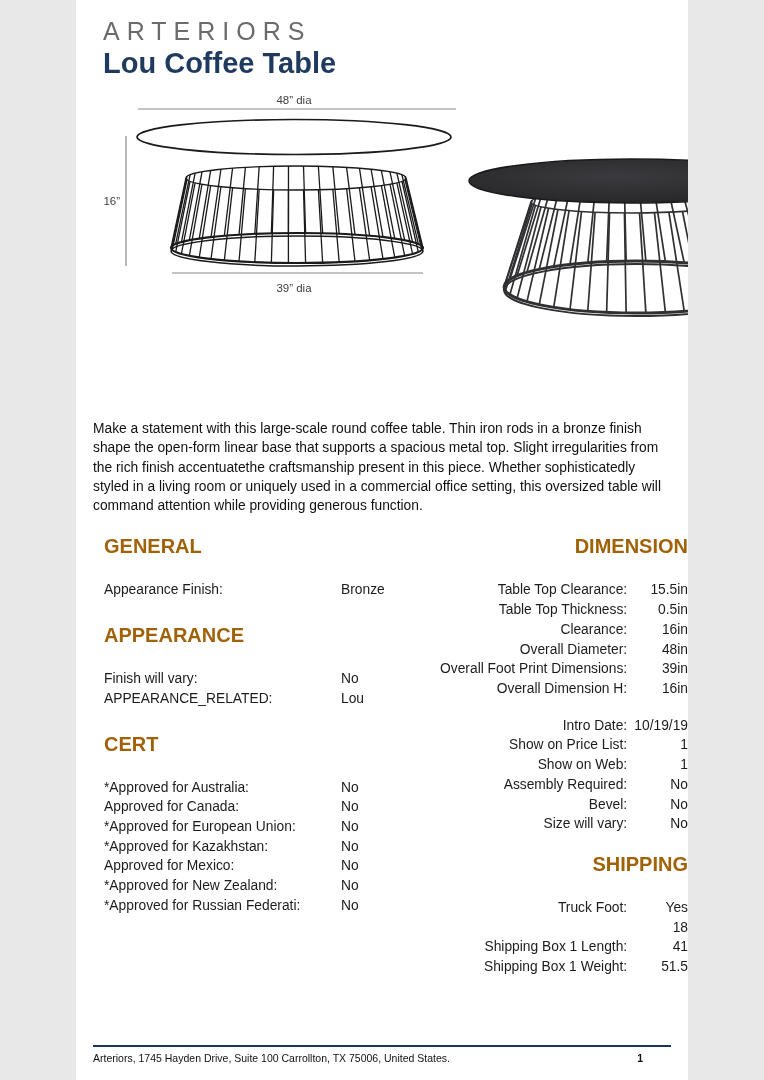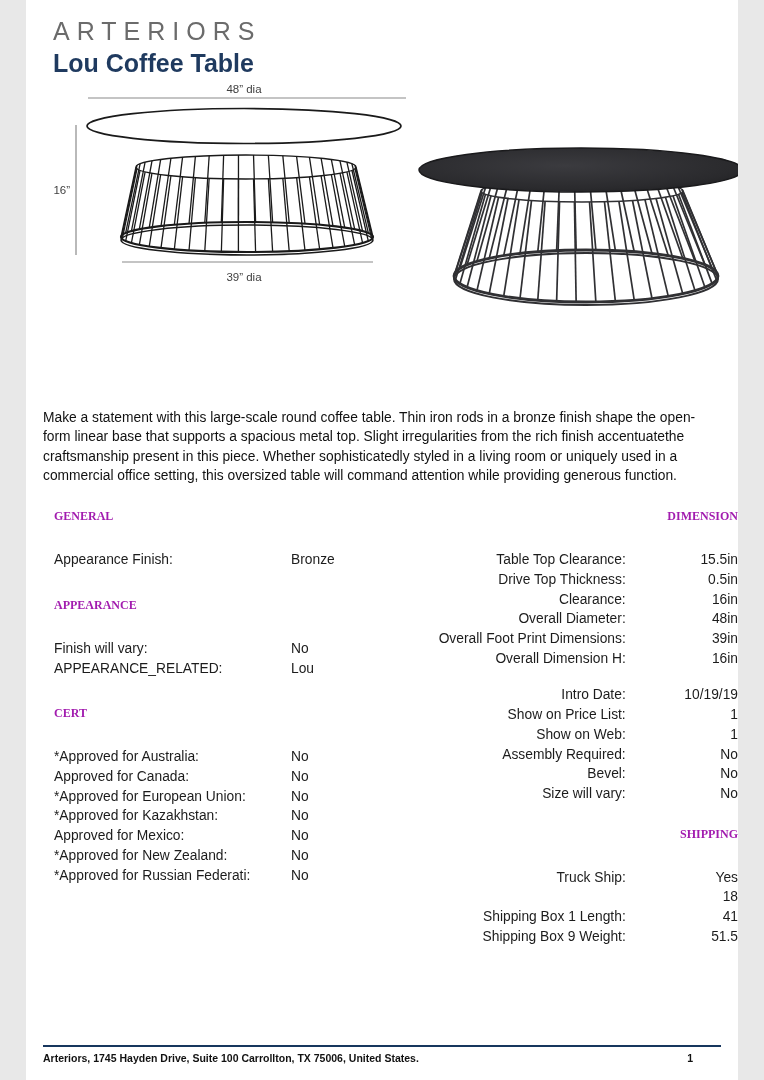--- a/index.html
+++ b/index.html
@@ -1,63 +1,62 @@
 <!DOCTYPE html>
 <html style="--brand-gray: #6b6b6b; --title-navy: #1f3a5f; --footer-navy: #17365d;"><head>
 <meta charset="utf-8">
 <style>
   * { margin:0; padding:0; box-sizing:border-box; }
   html,body { background:#e8e8e8; }
   body { font-family:"Liberation Sans", sans-serif; }
   .page {
-    position:relative; width:712px; height:1080px; margin:0 auto;
+    position:relative; width:612px; height:1080px; margin:0 auto;
     background:#ffffff; overflow:hidden; color:#1a1a1a;
   }
   
   .header { padding:16px 0 0 27px; }
   .brand {
     font-size:25px; letter-spacing:7px; font-weight:400;
     color:var(--brand-gray,#6b6b6b); line-height:30px;
   }
   .title {
-    font-size:25px; font-weight:700; color:var(--title-navy,#1f3a5f);
+    font-size:29px; font-weight:700; color:var(--title-navy,#1f3a5f);
     line-height:29px; margin-top:3px;
   }
   .sku {
     font-size:15px; font-weight:700; color:var(--title-navy,#1f3a5f);
     line-height:18px;
   }
   
-  .images { position:relative; height:315px; margin-top:7px; }
+  .images { position:relative; height:315px; margin-top:18px; }
   .svg-drawing { position:absolute; left:10px; top:0; }
   .svg-photo   { position:absolute; left:380px; top:40px; }
   .dim-label { font-family:"Liberation Sans", sans-serif; font-size:11.5px; fill:#3f3f3f; }
   
   .description {
     margin:8px 17px 16px 17px; font-size:13.8px; line-height:19.3px; color:#111;
   }
   
   .specs { display:flex; margin-top:18px; }
   .col-left  { width:365px; padding-left:28px; }
   .col-right { width:362px; padding-left:5px;text-align:right; }
   .sec-heading {
-    font-size:12px; font-weight:700; color:#a21caf; line-height:27px;
+    font-size:20px; font-weight:700; color:#a16207; line-height:27px;
     margin-bottom:20px;
-    font-family:Liberation Serif, serif;
   }
   .col-left  .spec-section + .spec-section { margin-top:22px; }
   .col-right .spec-section + .spec-section { margin-top:17px; }
   .spec-row { display:flex; line-height:19.7px; font-size:13.8px; color:#1c1c1c; }
   .spec-label { width:237px; flex:none; }
   .spec-value { flex:1; }
   
   .footer { position:absolute; left:17px; right:17px; bottom:16px; }
   .footer-line { height:2px; background:var(--footer-navy,#17365d); }
   .footer-row { display:flex; justify-content:space-between; margin-top:5px; }
-  .footer-address { font-size:10.5px; font-weight:700; color:#111; }
+  .footer-address { font-size:10.5px; font-weight:400; color:#111; }
   .footer-page { font-size:10.5px; font-weight:700; color:#111; padding-right:28px; }
 </style>
 </head>
 <body>
 
 <div class="page">
 
   <div class="header">
     <div class="brand">ARTERIORS</div>
     <div class="title">Lou Coffee Table</div>
@@ -249,21 +248,21 @@
 </div>
     <div class="col-right" id="col-right">
   <div class="spec-section">
     <div class="sec-heading">DIMENSION</div>
     <div class="sec-rows">
             <div class="spec-row">
               <span class="spec-label">Table Top Clearance:</span>
               <span class="spec-value">15.5in</span>
             </div>
             <div class="spec-row">
-              <span class="spec-label">Drive Top Thickness:</span>
+              <span class="spec-label">Table Top Thickness:</span>
               <span class="spec-value">0.5in</span>
             </div>
             <div class="spec-row">
               <span class="spec-label">Clearance:</span>
               <span class="spec-value">16in</span>
             </div>
             <div class="spec-row">
               <span class="spec-label">Overall Diameter:</span>
               <span class="spec-value">48in</span>
             </div>
@@ -304,32 +303,32 @@
               <span class="spec-label">Size will vary:</span>
               <span class="spec-value">No</span>
             </div>
           </div>
   </div>
 
   <div class="spec-section">
     <div class="sec-heading">SHIPPING</div>
     <div class="sec-rows">
             <div class="spec-row">
-              <span class="spec-label">Truck Ship:</span>
+              <span class="spec-label">Truck Foot:</span>
               <span class="spec-value">Yes</span>
             </div>
             <div class="spec-row">
               <span class="spec-value">18</span>
             </div>
             <div class="spec-row">
               <span class="spec-label">Shipping Box 1 Length:</span>
               <span class="spec-value">41</span>
             </div>
             <div class="spec-row">
-              <span class="spec-label">Shipping Box 9 Weight:</span>
+              <span class="spec-label">Shipping Box 1 Weight:</span>
               <span class="spec-value">51.5</span>
             </div>
           </div>
   </div>
 </div>
   </div>
 
   <div class="footer">
     <div class="footer-line"></div>
     <div class="footer-row">

